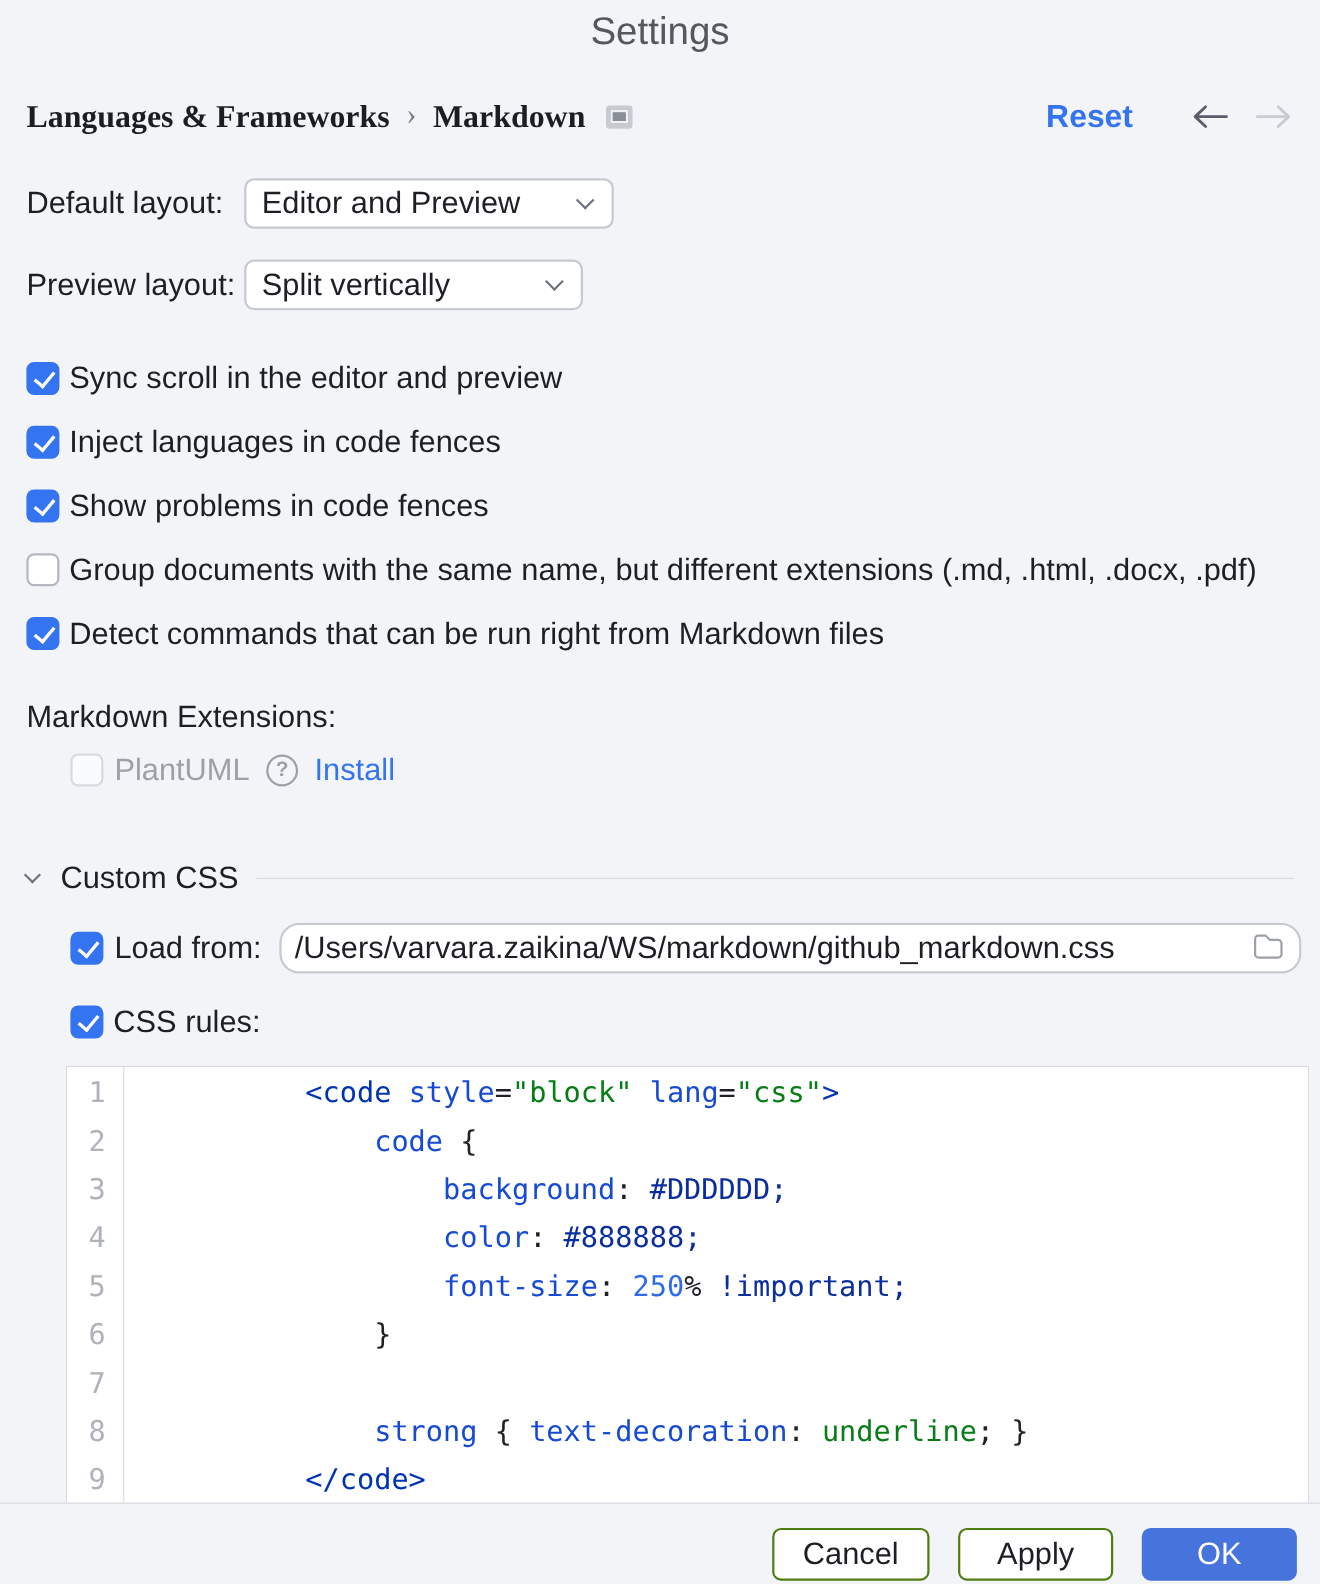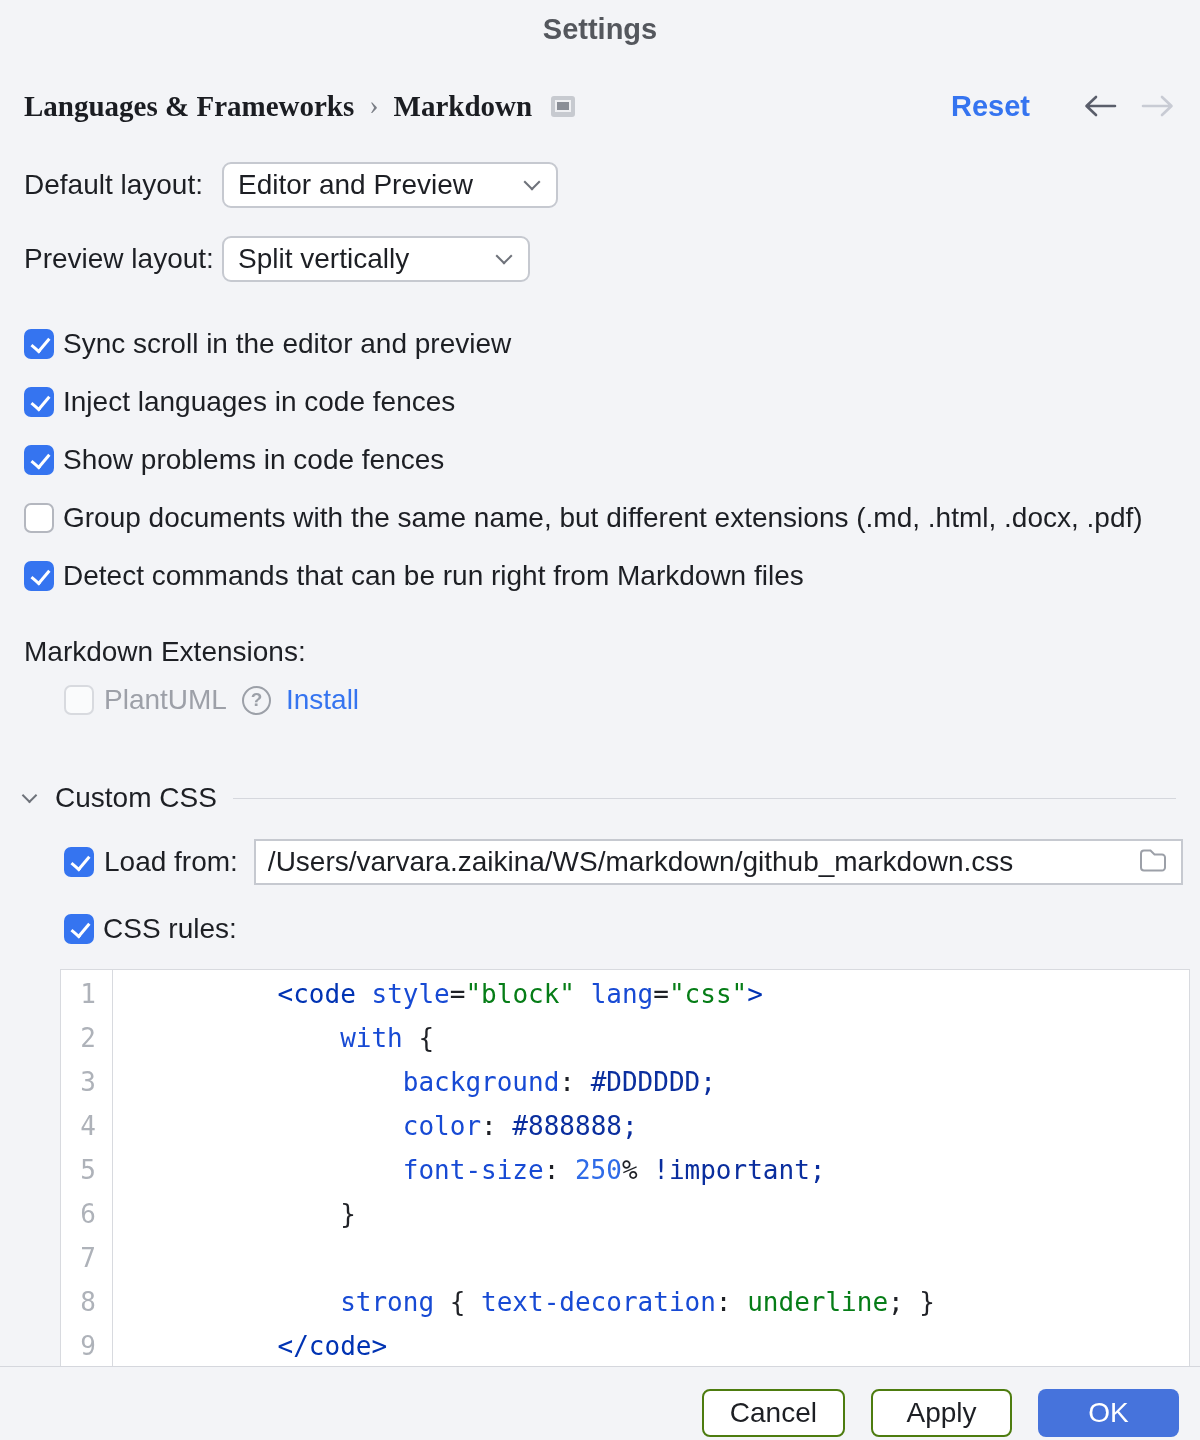--- a/index.html
+++ b/index.html
@@ -7,21 +7,21 @@
   body {
     position:relative;
     background:#F3F4F7;
     font-family:"Liberation Sans", sans-serif;
     font-size:28px;
     color:#1D1F24;
     overflow:hidden;
   }
   
   .titlebar { height:58px; display:flex; align-items:center; justify-content:center; }
-  .titlebar .title { font-size:29px; font-weight:700; color:#54575D; }
+  .titlebar .title { font-size:35px; font-weight:400; color:#54575D; }
 
   
   .header { display:flex; justify-content:space-between; align-items:center; margin:28px 24px 0 24px; height:40px; }
   .breadcrumb { display:flex; align-items:center; gap:15px; font-size:29px; font-weight:700; color:#1B1D22;font-family:Liberation Serif, serif; }
   .crumb-sep { color:#7A7E86; font-size:28px; font-weight:400; padding-bottom:3px; }
   .md-icon { width:24px; height:21px; background:#C7CAD0; border-radius:3px; display:flex; align-items:center; justify-content:center; margin-left:4px; }
   .md-icon-inner { width:12px; height:8px; background:#8A8E96; border:2px solid #EFF0F3; box-sizing:content-box; }
   .header-right { display:flex; align-items:center; }
   .reset { color:#3574F0; font-weight:700; font-size:29px; cursor:pointer; }
   .nav-arrow { margin-left:52px; }
@@ -62,21 +62,21 @@
   
   .section-head { display:flex; align-items:center; margin:67px 24px 0 24px; height:32px; }
   .sec-chev { width:11px; height:11px; border-right:2.5px solid #6E727A; border-bottom:2.5px solid #6E727A;
               transform:rotate(45deg); margin-top:-5px; flex:none; }
   .section-head .lbl { margin-left:20px; }
   .section-line { flex:1; border-top:1.5px solid #D5D7DD; margin-left:16px; }
 
   .load-row { display:flex; align-items:center; margin:25px 17px 0 64px; }
   .load-row .lbl { margin:0 16px 0 10px; flex:none; }
   .input-wrap { position:relative; flex:1; }
-  .path-input { width:100%; height:46px; background:#fff; border:2px solid #C6C9D0; border-radius:0;
+  .path-input { width:100%; height:46px; background:#fff; border:2px solid #C6C9D0; border-radius:18px;
                 font-family:"Liberation Sans", sans-serif; font-size:28px; color:#1D1F24;
                 padding:0 56px 0 12px; outline:none; }
   .folder-ic { position:absolute; right:14px; top:8px; }
 
   .cssrules-row { display:flex; align-items:center; height:30px; margin:29px 24px 0 64px; }
 
   
   .editor { display:flex; margin:25px 10px 0 60px; height:400px; background:#fff;
             border:1.5px solid #D8DADF; overflow:hidden; }
   .gutter { width:52px; flex:none; border-right:1.5px solid #D8DADF; padding-top:2px; }
@@ -204,21 +204,21 @@
       <div class="ln">3</div>
       <div class="ln">4</div>
       <div class="ln">5</div>
       <div class="ln">6</div>
       <div class="ln">7</div>
       <div class="ln">8</div>
       <div class="ln">9</div>
     </div>
   <div class="code">
       <div class="code-line"><span class="tk-pl">          </span><span class="tk-tag">&lt;code</span><span class="tk-pl"> </span><span class="tk-attr">style</span><span class="tk-pl">=</span><span class="tk-str">"block"</span><span class="tk-pl"> </span><span class="tk-attr">lang</span><span class="tk-pl">=</span><span class="tk-str">"css"</span><span class="tk-tag">&gt;</span></div>
-      <div class="code-line"><span class="tk-pl">              </span><span class="tk-kw">with</span><span class="tk-pl"> {</span></div>
+      <div class="code-line"><span class="tk-pl">              </span><span class="tk-kw">code</span><span class="tk-pl"> {</span></div>
       <div class="code-line"><span class="tk-pl">                  </span><span class="tk-kw">background</span><span class="tk-pl">: </span><span class="tk-val">#DDDDDD;</span></div>
       <div class="code-line"><span class="tk-pl">                  </span><span class="tk-kw">color</span><span class="tk-pl">: </span><span class="tk-val">#888888;</span></div>
       <div class="code-line"><span class="tk-pl">                  </span><span class="tk-kw">font-size</span><span class="tk-pl">: </span><span class="tk-num">250</span><span class="tk-pl">% </span><span class="tk-val">!important;</span></div>
       <div class="code-line"><span class="tk-pl">              }</span></div>
       <div class="code-line"></div>
       <div class="code-line"><span class="tk-pl">              </span><span class="tk-kw">strong</span><span class="tk-pl"> { </span><span class="tk-kw">text-decoration</span><span class="tk-pl">: </span><span class="tk-str">underline</span><span class="tk-pl">; }</span></div>
       <div class="code-line"><span class="tk-pl">          </span><span class="tk-tag">&lt;/code&gt;</span></div>
     </div>
 </div>
 

